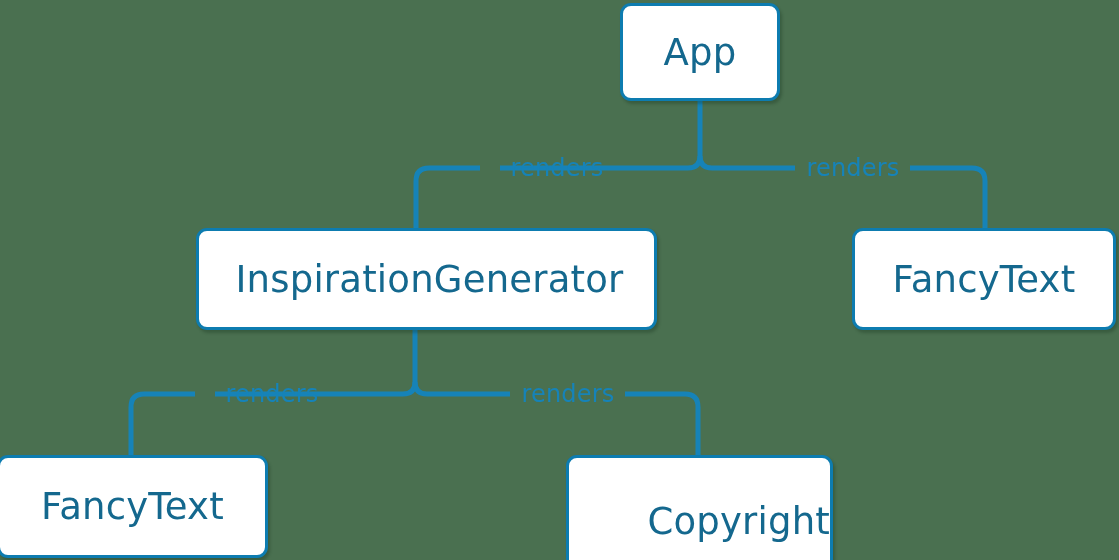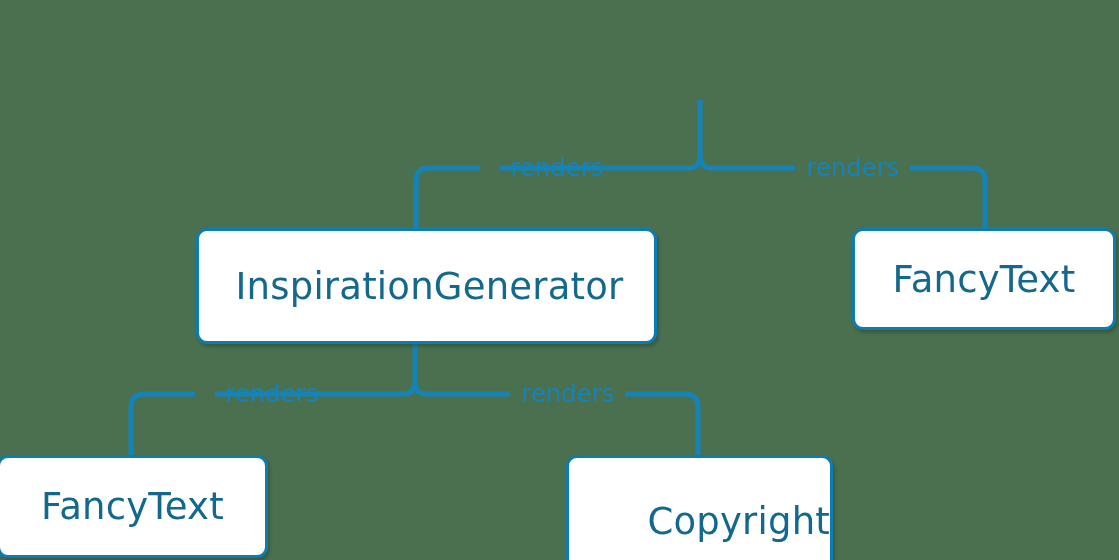--- a/index.html
+++ b/index.html
@@ -46,21 +46,21 @@
     color: #1683b8;
     font-size: 24px;
     font-weight: 400;
     letter-spacing: 0.2px;
     transform: translate(-50%, -50%);
     white-space: nowrap;
     line-height: 1;
   }
   
   #node-app        { left: 620px; top: 3px;   width: 160px; height: 98px;  }
-  #node-inspgen    { left: 196px; top: 228px; width: 461px; height: 116px; padding-left: 6px; }
+  #node-inspgen    { left: 196px; top: 228px; width: 461px; height: 102px; padding-left: 6px; }
   #node-fancy-right{ left: 852px; top: 228px; width: 264px; height: 102px; }
   #node-fancy-left { left: -3px;  top: 455px; width: 271px; height: 103px; }
   #node-copyright  { left: 566px; top: 455px; width: 267px; height: 133px; justify-content: flex-end; }
 </style>
 </head>
 <body>
 
 <div id="diagram">
 
   <svg class="edges" viewBox="0 0 1119 560" width="1119" height="560" xmlns="http://www.w3.org/2000/svg">
@@ -80,20 +80,23 @@
       <path d="M415,330 L415,382"></path>
       <path d="M415,382 Q415,394 403,394 L215,394"></path>
       <path d="M415,382 Q415,394 427,394 L510,394"></path>
 
       <path d="M195,394 L144,394 Q131,394 131,407 L131,455"></path>
 
       <path d="M625,394 L685,394 Q698,394 698,407 L698,455"></path>
     </g>
   </svg>
 
+  <div class="node" id="node-app">
+    <span>App</span>
+  </div>
 
   <div class="node" id="node-inspgen">
     <span>InspirationGenerator</span>
   </div>
 
   <div class="node" id="node-fancy-right">
     <span>FancyText</span>
   </div>
 
   <div class="node" id="node-fancy-left">

